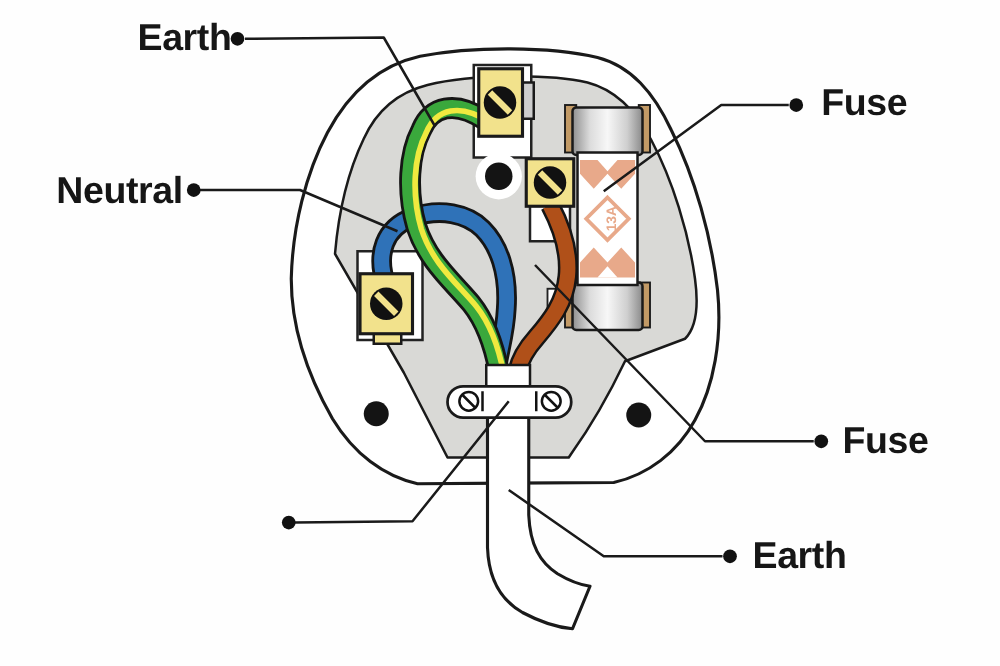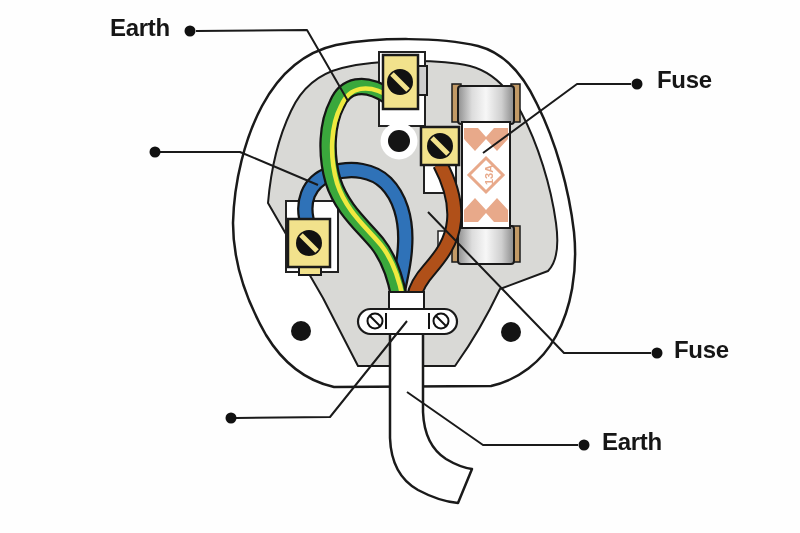--- a/index.html
+++ b/index.html
@@ -1,19 +1,19 @@
 <!DOCTYPE html>
 <html><head>
 <meta charset="utf-8">
 <style>
   html,body{margin:0;padding:0;background:#fff;}
   .stage{position:relative;width:800px;height:533px;background:#fefefe;overflow:hidden;
          font-family:"Liberation Sans",sans-serif;}
   .stage svg{position:absolute;left:0;top:0;}
-  .lbl{position:absolute;font-weight:700;font-size:24px;letter-spacing:-0.3px;color:#161616;
+  .lbl{position:absolute;font-weight:700;font-size:30px;letter-spacing:-0.3px;color:#161616;
        white-space:nowrap;line-height:1;}
 </style>
 </head>
 <body>
 
 <div class="stage">
 
 <svg width="800" height="533" viewBox="0 0 800 533">
   <defs>
     <linearGradient id="silver" x1="0" y1="0" x2="1" y2="0">
@@ -129,16 +129,17 @@
     <circle cx="190" cy="31" r="5.5"></circle>
     <circle cx="155" cy="152" r="5.5"></circle>
     <circle cx="637" cy="84" r="5.5"></circle>
     <circle cx="657" cy="353" r="5.5"></circle>
     <circle cx="231" cy="418" r="5.5"></circle>
     <circle cx="584" cy="445" r="5.5"></circle>
   </g>
 </svg>
 
 <div class="lbl" style="left:110px;top:16px">Earth</div>
+<div class="lbl" style="left:45px;top:138px">Neutral</div>
 <div class="lbl" style="left:657px;top:68px">Fuse</div>
 <div class="lbl" style="left:674px;top:338px">Fuse</div>
 <div class="lbl" style="left:602px;top:430px">Earth</div>
 
 </div>
 </body></html>

